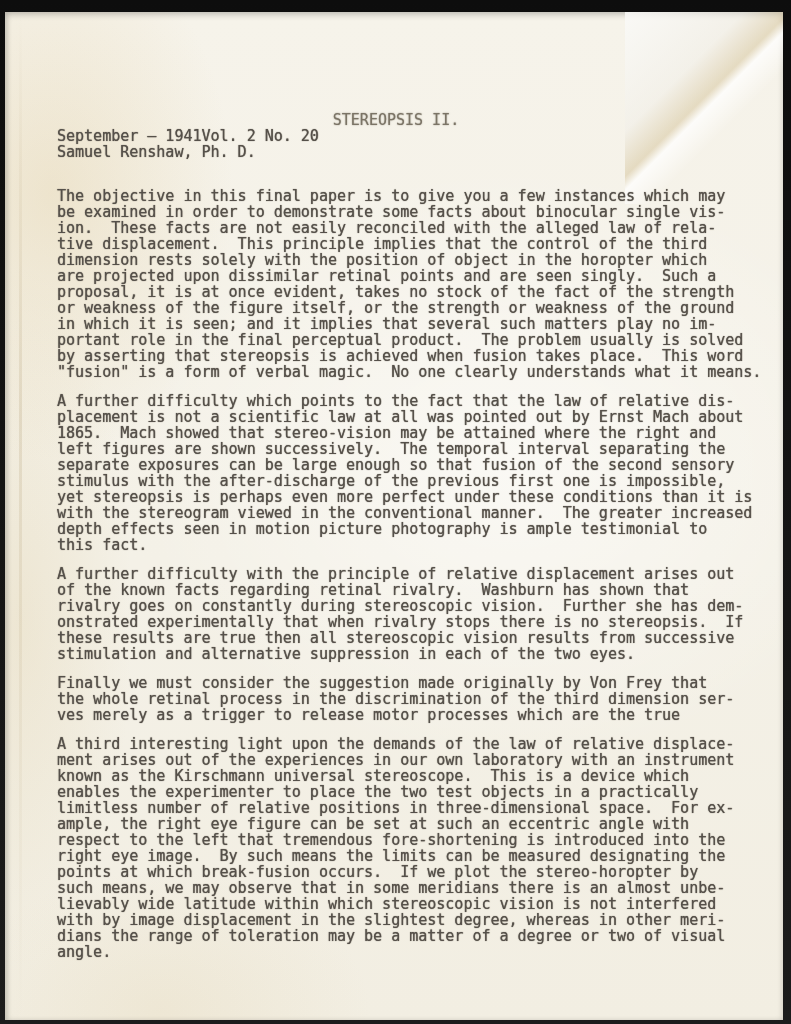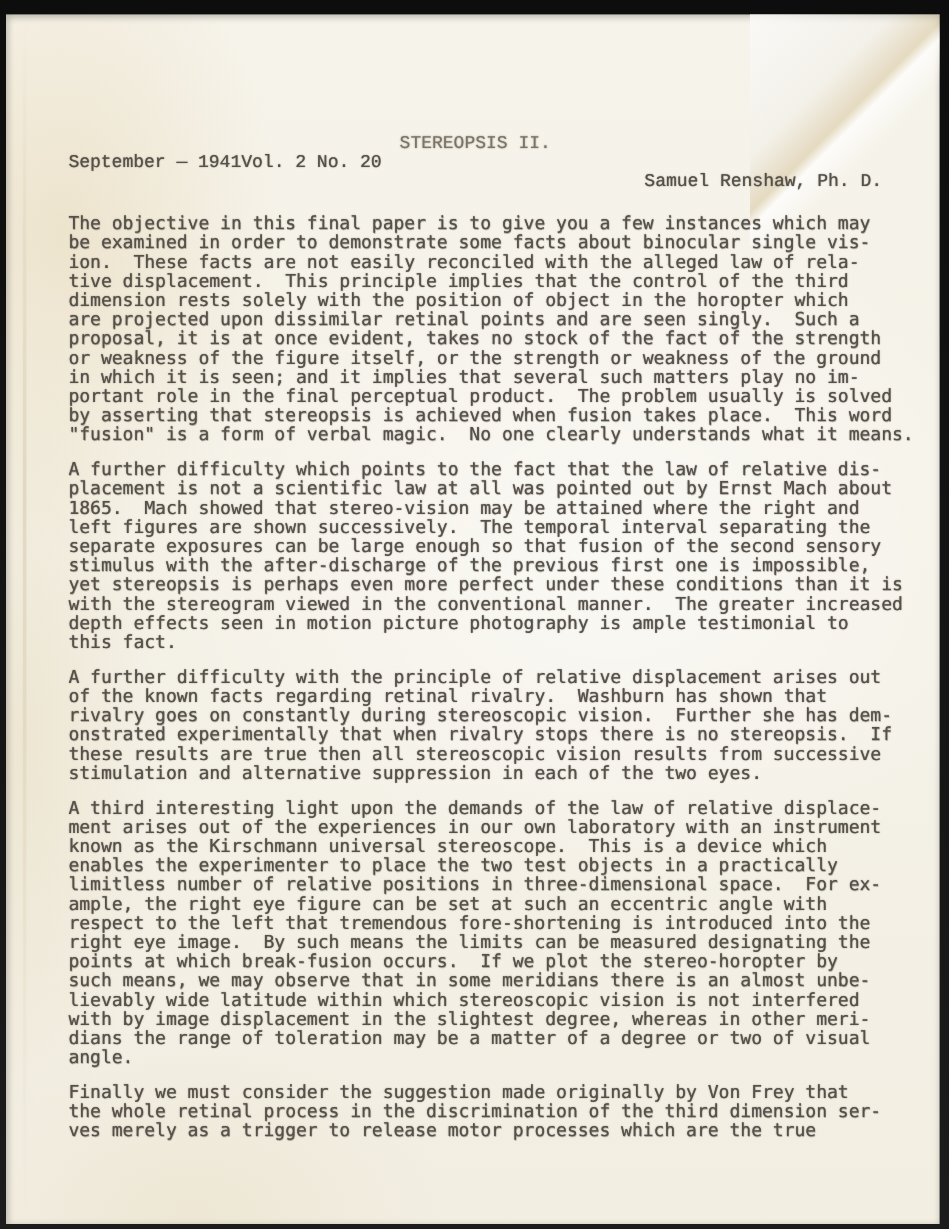--- a/index.html
+++ b/index.html
@@ -48,31 +48,31 @@
     pointer-events: none;
   }
   .content {
     position: absolute;
     left: 52px; right: 48px; top: 100px;
     font-size: 15px;
     line-height: 16px;
     color: var(--ink, #55504a);
     text-shadow: 0 0 1.1px rgba(92,86,74,0.85), 0.4px 0.4px 0.4px rgba(92,86,74,0.35);
   }
-  .doc-header { margin-bottom: 18px; font-family: Liberation Mono, monospace; }
+  .doc-header { margin-bottom: 28px; }
   .title-line {
     text-align: center;
     color: var(--faded-ink, #7b7466);
     text-shadow: 0 0 1.4px rgba(123,116,102,0.9);
   }
   .meta-line {
     display: flex;
   }
   .meta-line .volume { margin-right: 52px; }
-  .center-line { text-align: right; }
+  .center-line { text-align: left; }
   .doc-body p {
     margin: 0 0 13px 0;
     white-space: pre;
   }
 </style>
 </head>
 <body>
 
 <div class="scan-frame">
   <div class="paper">
@@ -112,34 +112,34 @@
 yet stereopsis is perhaps even more perfect under these conditions than it is
 with the stereogram viewed in the conventional manner.  The greater increased
 depth effects seen in motion picture photography is ample testimonial to
 this fact.</p>
         <p>A further difficulty with the principle of relative displacement arises out
 of the known facts regarding retinal rivalry.  Washburn has shown that
 rivalry goes on constantly during stereoscopic vision.  Further she has dem-
 onstrated experimentally that when rivalry stops there is no stereopsis.  If
 these results are true then all stereoscopic vision results from successive
 stimulation and alternative suppression in each of the two eyes.</p>
+        <p>Finally we must consider the suggestion made originally by Von Frey that
+the whole retinal process in the discrimination of the third dimension ser-
+ves merely as a trigger to release motor processes which are the true</p>
         <p>A third interesting light upon the demands of the law of relative displace-
 ment arises out of the experiences in our own laboratory with an instrument
 known as the Kirschmann universal stereoscope.  This is a device which
 enables the experimenter to place the two test objects in a practically
 limitless number of relative positions in three-dimensional space.  For ex-
 ample, the right eye figure can be set at such an eccentric angle with
 respect to the left that tremendous fore-shortening is introduced into the
 right eye image.  By such means the limits can be measured designating the
 points at which break-fusion occurs.  If we plot the stereo-horopter by
 such means, we may observe that in some meridians there is an almost unbe-
 lievably wide latitude within which stereoscopic vision is not interfered
 with by image displacement in the slightest degree, whereas in other meri-
 dians the range of toleration may be a matter of a degree or two of visual
 angle.</p>
-        <p>Finally we must consider the suggestion made originally by Von Frey that
-the whole retinal process in the discrimination of the third dimension ser-
-ves merely as a trigger to release motor processes which are the true</p>
       </main>
 
     </div>
   </div>
 </div>
 
 </body></html>

